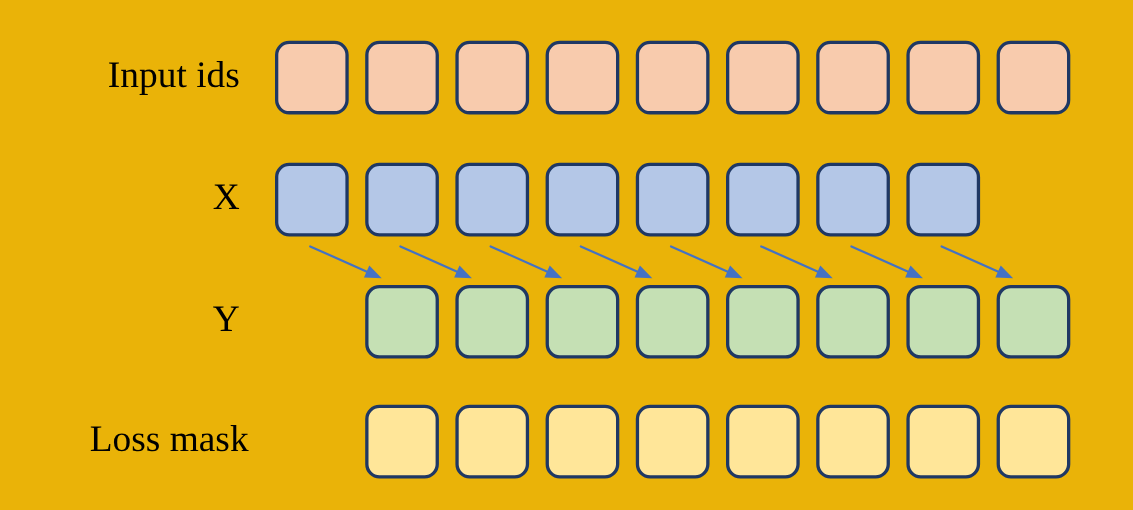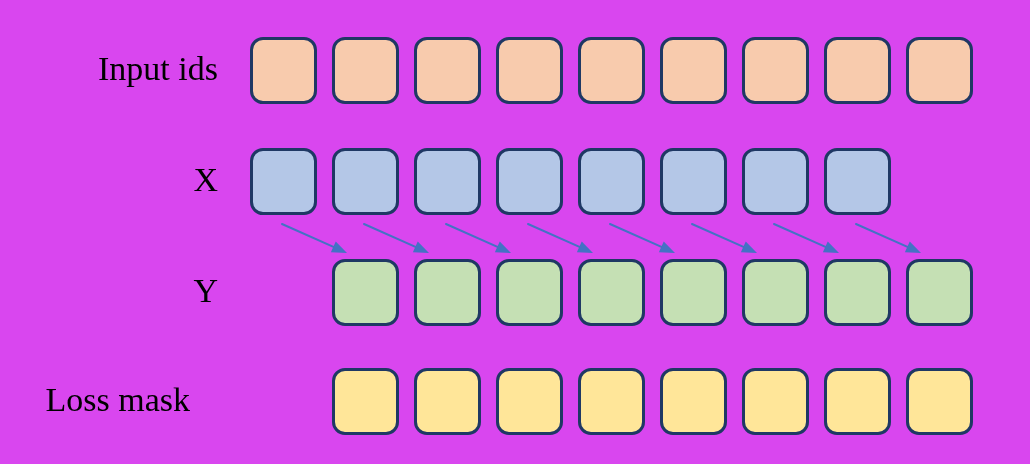--- a/index.html
+++ b/index.html
@@ -4,21 +4,21 @@
 <style>
   html, body {
     margin: 0;
     padding: 0;
     background: #ffffff;
   }
   #canvas {
     position: relative;
     width: 1030px;
     height: 464px;
-    background: #d946ef;
+    background: #eab308;
     overflow: hidden;
     font-family: "Liberation Serif", "DejaVu Serif", serif;
   }
   .row-label {
     position: absolute;
     text-align: right;
     color: #000000;
     font-family: "Liberation Serif", "DejaVu Serif", serif;
     font-size: 34px;
     line-height: 1;
@@ -86,21 +86,21 @@
       <div class="cell" style="left: 824px; top: 148px; width: 67px; height: 67px; background: rgb(180, 199, 231); border-color: rgb(31, 56, 100); border-width: 3px; border-radius: 13px;"></div>
       <div class="row-label" style="top: 274px; right: 812px;">Y</div>
       <div class="cell" style="left: 332px; top: 259px; width: 67px; height: 67px; background: rgb(197, 224, 180); border-color: rgb(31, 56, 100); border-width: 3px; border-radius: 13px;"></div>
       <div class="cell" style="left: 414px; top: 259px; width: 67px; height: 67px; background: rgb(197, 224, 180); border-color: rgb(31, 56, 100); border-width: 3px; border-radius: 13px;"></div>
       <div class="cell" style="left: 496px; top: 259px; width: 67px; height: 67px; background: rgb(197, 224, 180); border-color: rgb(31, 56, 100); border-width: 3px; border-radius: 13px;"></div>
       <div class="cell" style="left: 578px; top: 259px; width: 67px; height: 67px; background: rgb(197, 224, 180); border-color: rgb(31, 56, 100); border-width: 3px; border-radius: 13px;"></div>
       <div class="cell" style="left: 660px; top: 259px; width: 67px; height: 67px; background: rgb(197, 224, 180); border-color: rgb(31, 56, 100); border-width: 3px; border-radius: 13px;"></div>
       <div class="cell" style="left: 742px; top: 259px; width: 67px; height: 67px; background: rgb(197, 224, 180); border-color: rgb(31, 56, 100); border-width: 3px; border-radius: 13px;"></div>
       <div class="cell" style="left: 824px; top: 259px; width: 67px; height: 67px; background: rgb(197, 224, 180); border-color: rgb(31, 56, 100); border-width: 3px; border-radius: 13px;"></div>
       <div class="cell" style="left: 906px; top: 259px; width: 67px; height: 67px; background: rgb(197, 224, 180); border-color: rgb(31, 56, 100); border-width: 3px; border-radius: 13px;"></div>
-      <div class="row-label" style="top: 383px; right: 840px;">Loss mask</div>
+      <div class="row-label" style="top: 383px; right: 804px;">Loss mask</div>
       <div class="cell" style="left: 332px; top: 368px; width: 67px; height: 67px; background: rgb(255, 230, 153); border-color: rgb(31, 56, 100); border-width: 3px; border-radius: 13px;"></div>
       <div class="cell" style="left: 414px; top: 368px; width: 67px; height: 67px; background: rgb(255, 230, 153); border-color: rgb(31, 56, 100); border-width: 3px; border-radius: 13px;"></div>
       <div class="cell" style="left: 496px; top: 368px; width: 67px; height: 67px; background: rgb(255, 230, 153); border-color: rgb(31, 56, 100); border-width: 3px; border-radius: 13px;"></div>
       <div class="cell" style="left: 578px; top: 368px; width: 67px; height: 67px; background: rgb(255, 230, 153); border-color: rgb(31, 56, 100); border-width: 3px; border-radius: 13px;"></div>
       <div class="cell" style="left: 660px; top: 368px; width: 67px; height: 67px; background: rgb(255, 230, 153); border-color: rgb(31, 56, 100); border-width: 3px; border-radius: 13px;"></div>
       <div class="cell" style="left: 742px; top: 368px; width: 67px; height: 67px; background: rgb(255, 230, 153); border-color: rgb(31, 56, 100); border-width: 3px; border-radius: 13px;"></div>
       <div class="cell" style="left: 824px; top: 368px; width: 67px; height: 67px; background: rgb(255, 230, 153); border-color: rgb(31, 56, 100); border-width: 3px; border-radius: 13px;"></div>
       <div class="cell" style="left: 906px; top: 368px; width: 67px; height: 67px; background: rgb(255, 230, 153); border-color: rgb(31, 56, 100); border-width: 3px; border-radius: 13px;"></div>
     </div>
 

